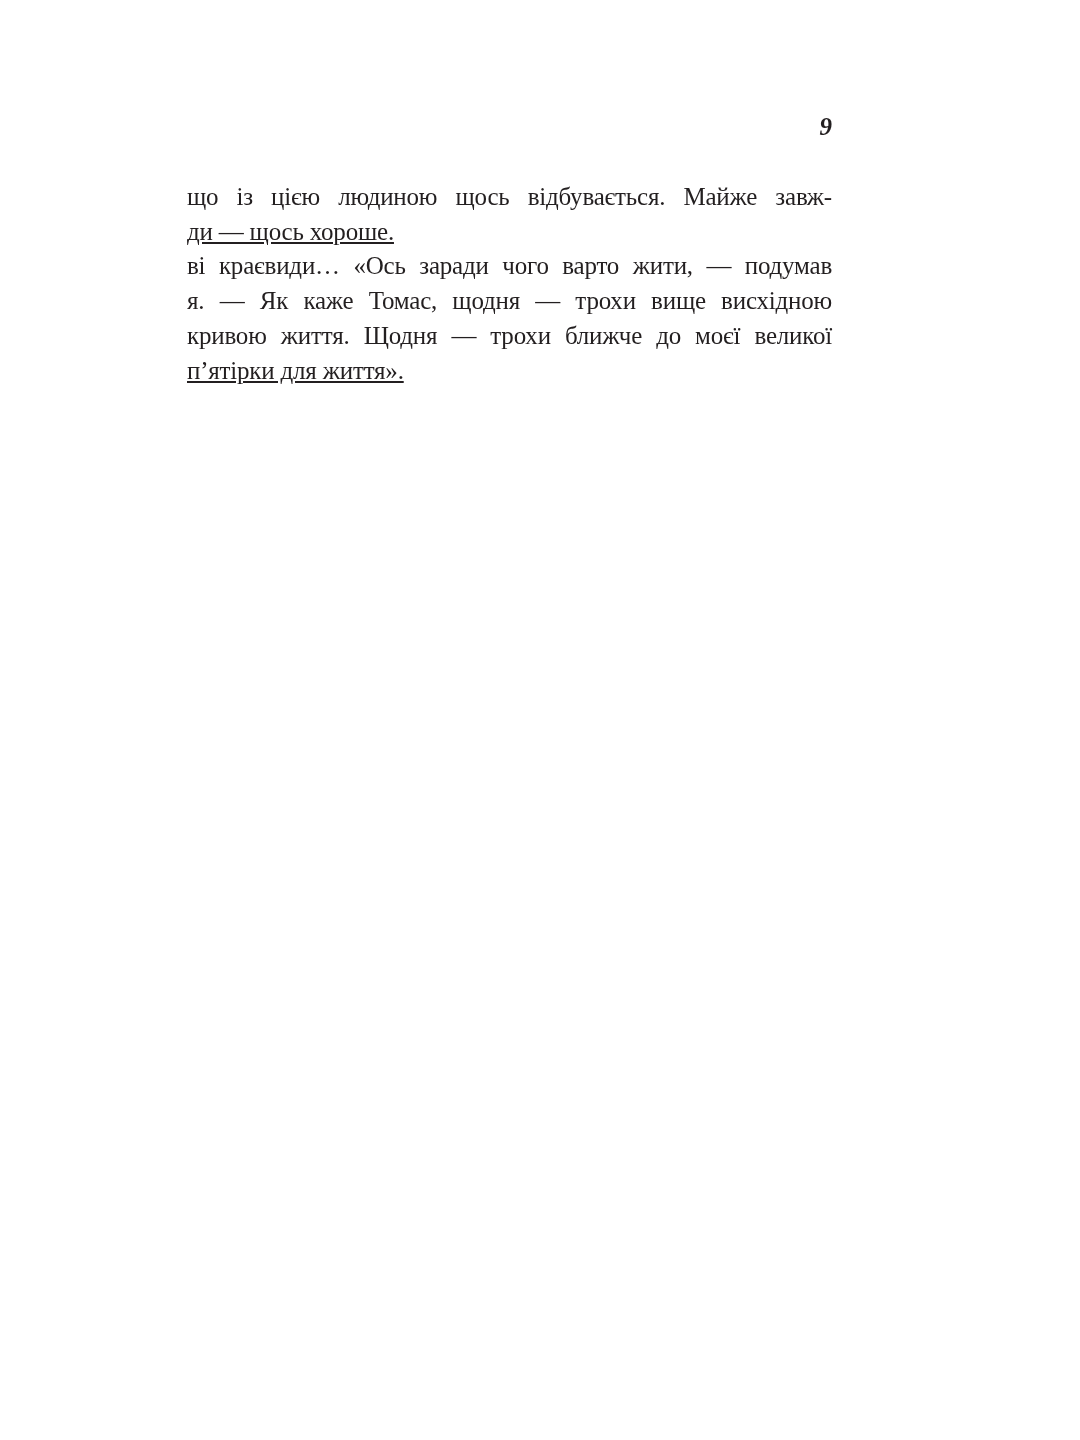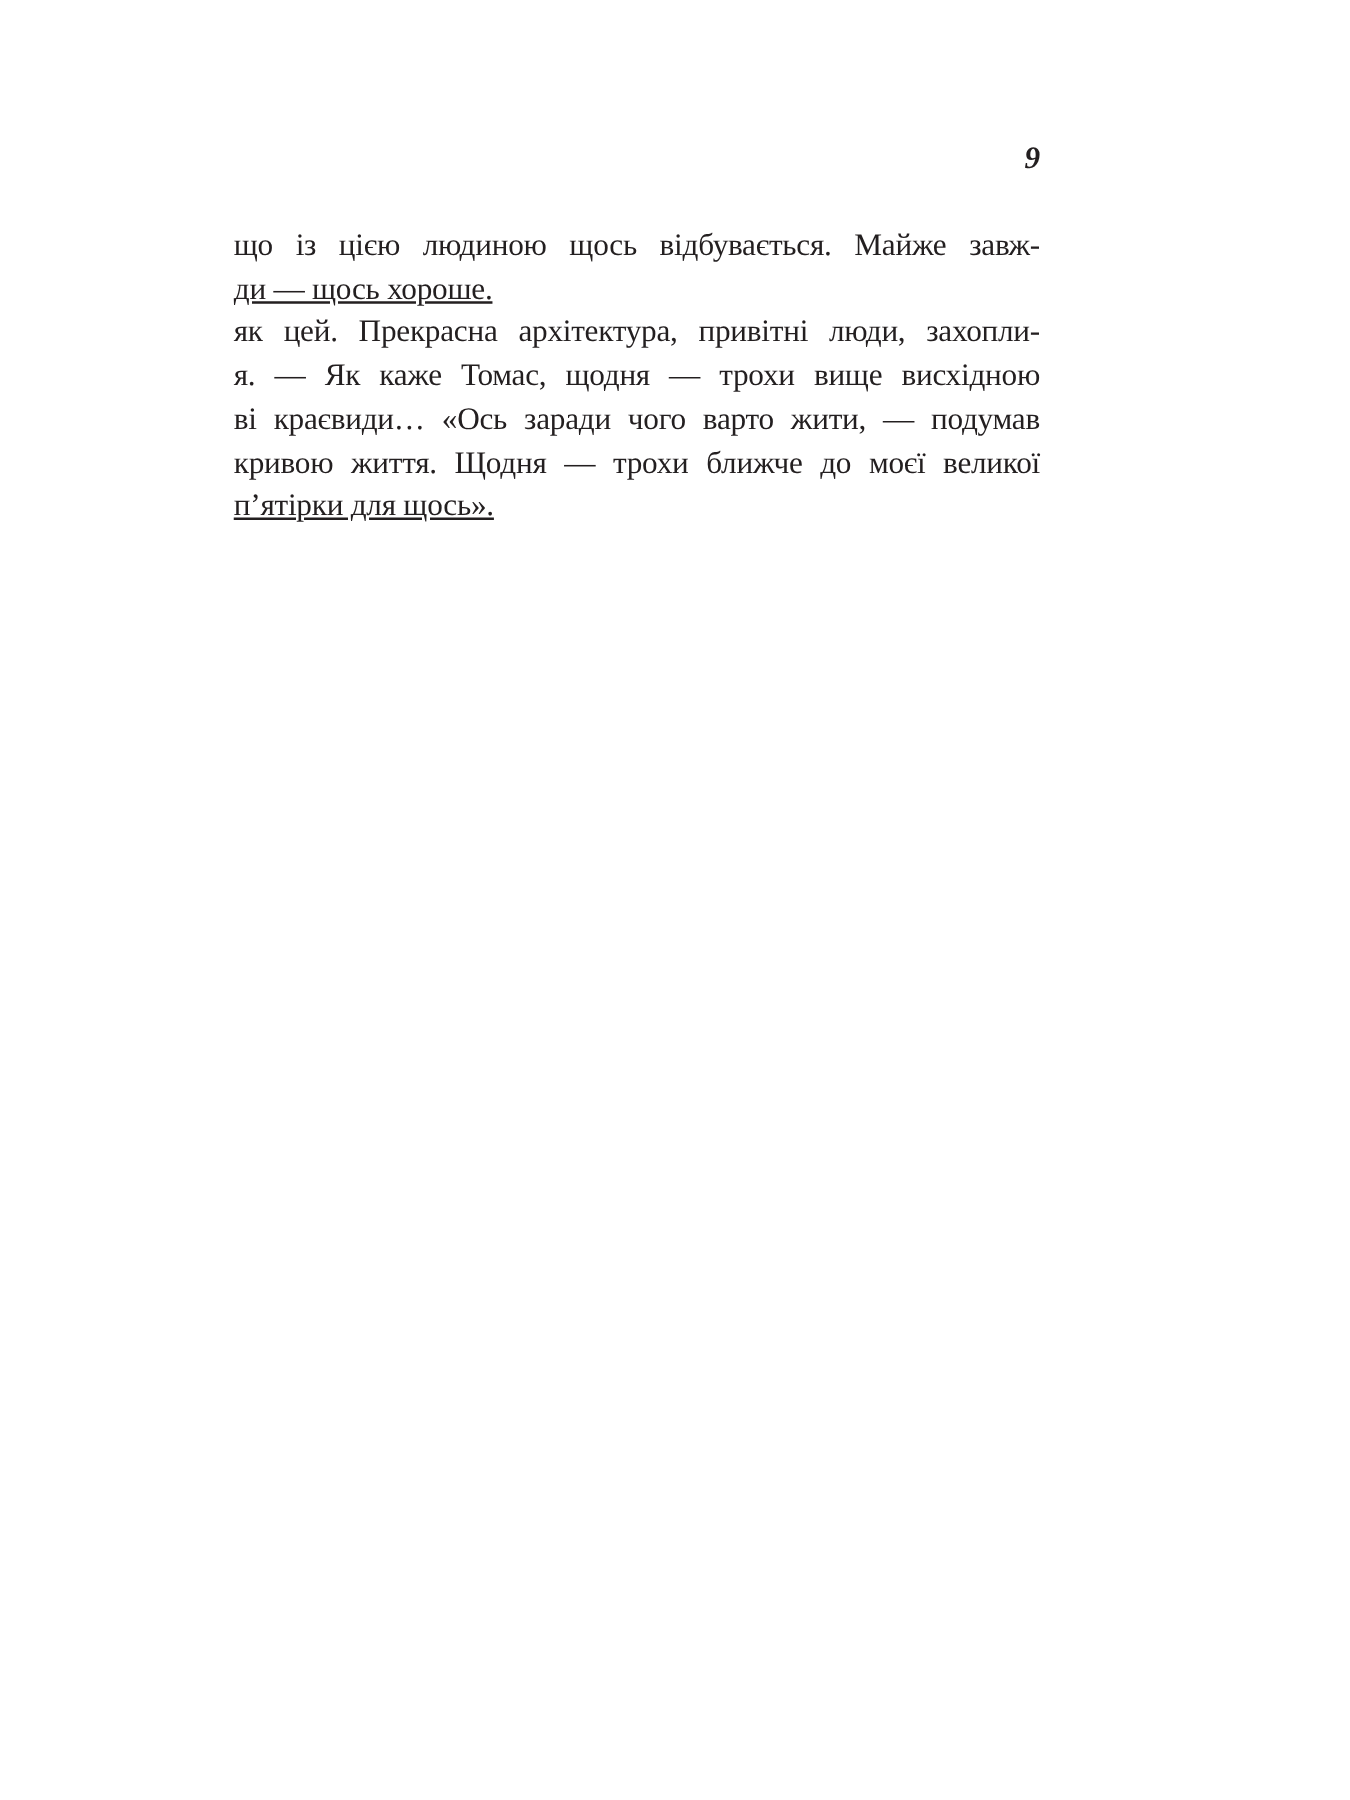--- a/index.html
+++ b/index.html
@@ -55,19 +55,18 @@
 <body>
 
 <div class="page-number">9</div>
 
 <div class="text-block">
   <p class="para">
     <span class="line first">що із цією людиною щось відбувається. Майже завж-</span>
     <span class="line last">ди — щось хороше.</span>
   </p>
   <p class="para indent">
-    <span class="line">як цей. Прекрасна архітектура, привітні люди, захопли-</span>
+    <span class="line">ві краєвиди… «Ось заради чого варто жити, — подумав</span>
     <span class="line">я. — Як каже Томас, щодня — трохи вище висхідною</span>
-    <span class="line">ві краєвиди… «Ось заради чого варто жити, — подумав</span>
     <span class="line">кривою життя. Щодня — трохи ближче до моєї великої</span>
-    <span class="line last">п’ятірки для щось».</span>
+    <span class="line last">п’ятірки для життя».</span>
   </p>
 </div>
 
 </body></html>

